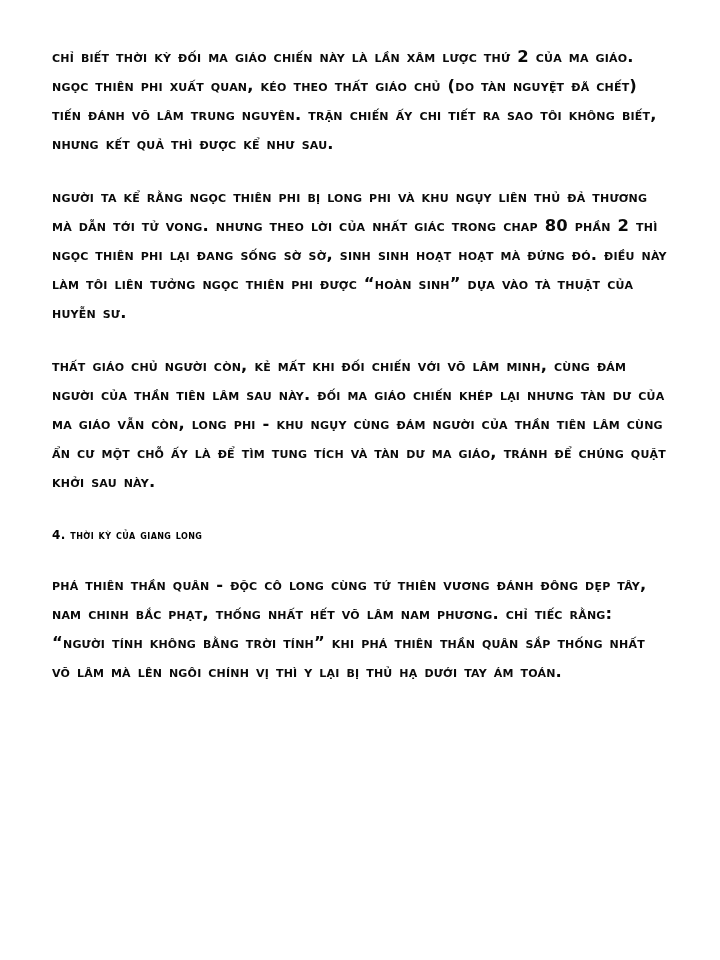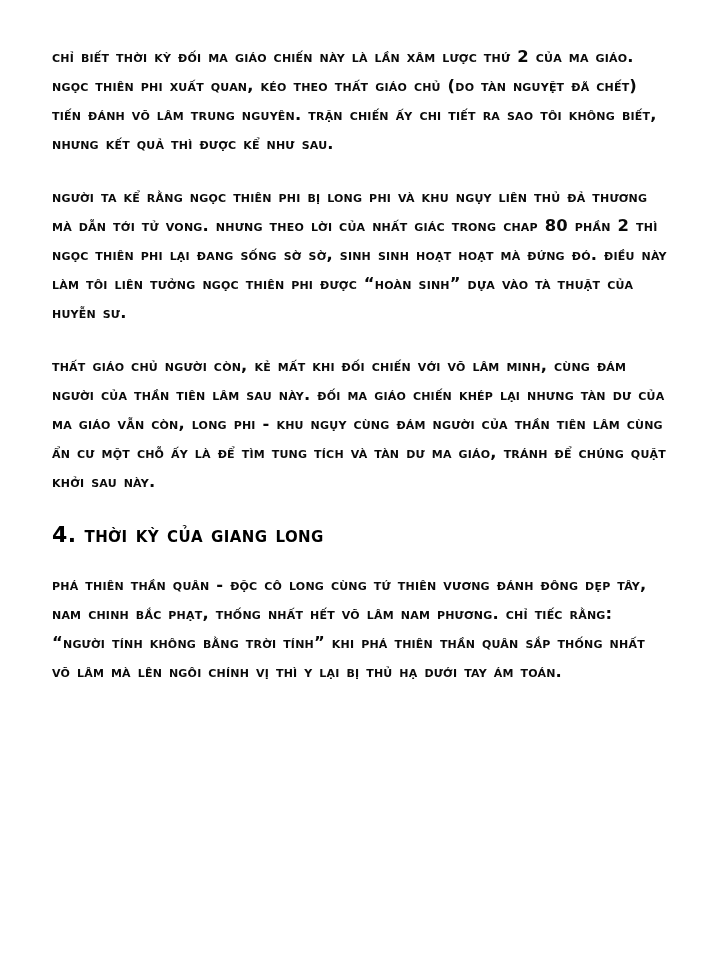--- a/index.html
+++ b/index.html
@@ -32,21 +32,21 @@
     font-weight: 700;
     letter-spacing: 0.2px;
     font-variant: small-caps;
     text-transform: lowercase;
     font-family: "DejaVu Sans", sans-serif;
     text-align: left;
     word-spacing: 1px;
   }
   h2.heading {
     margin: 6px 0 20px 0;
-    font-size: 22px;
+    font-size: 12px;
     line-height: 30px;
     color: #000000;
     font-weight: 700;
     letter-spacing: 0.4px;
     font-variant: small-caps;
     text-transform: lowercase;
     font-family: "DejaVu Sans", sans-serif;
   }
   p.para:last-child {
     margin-bottom: 15px;

